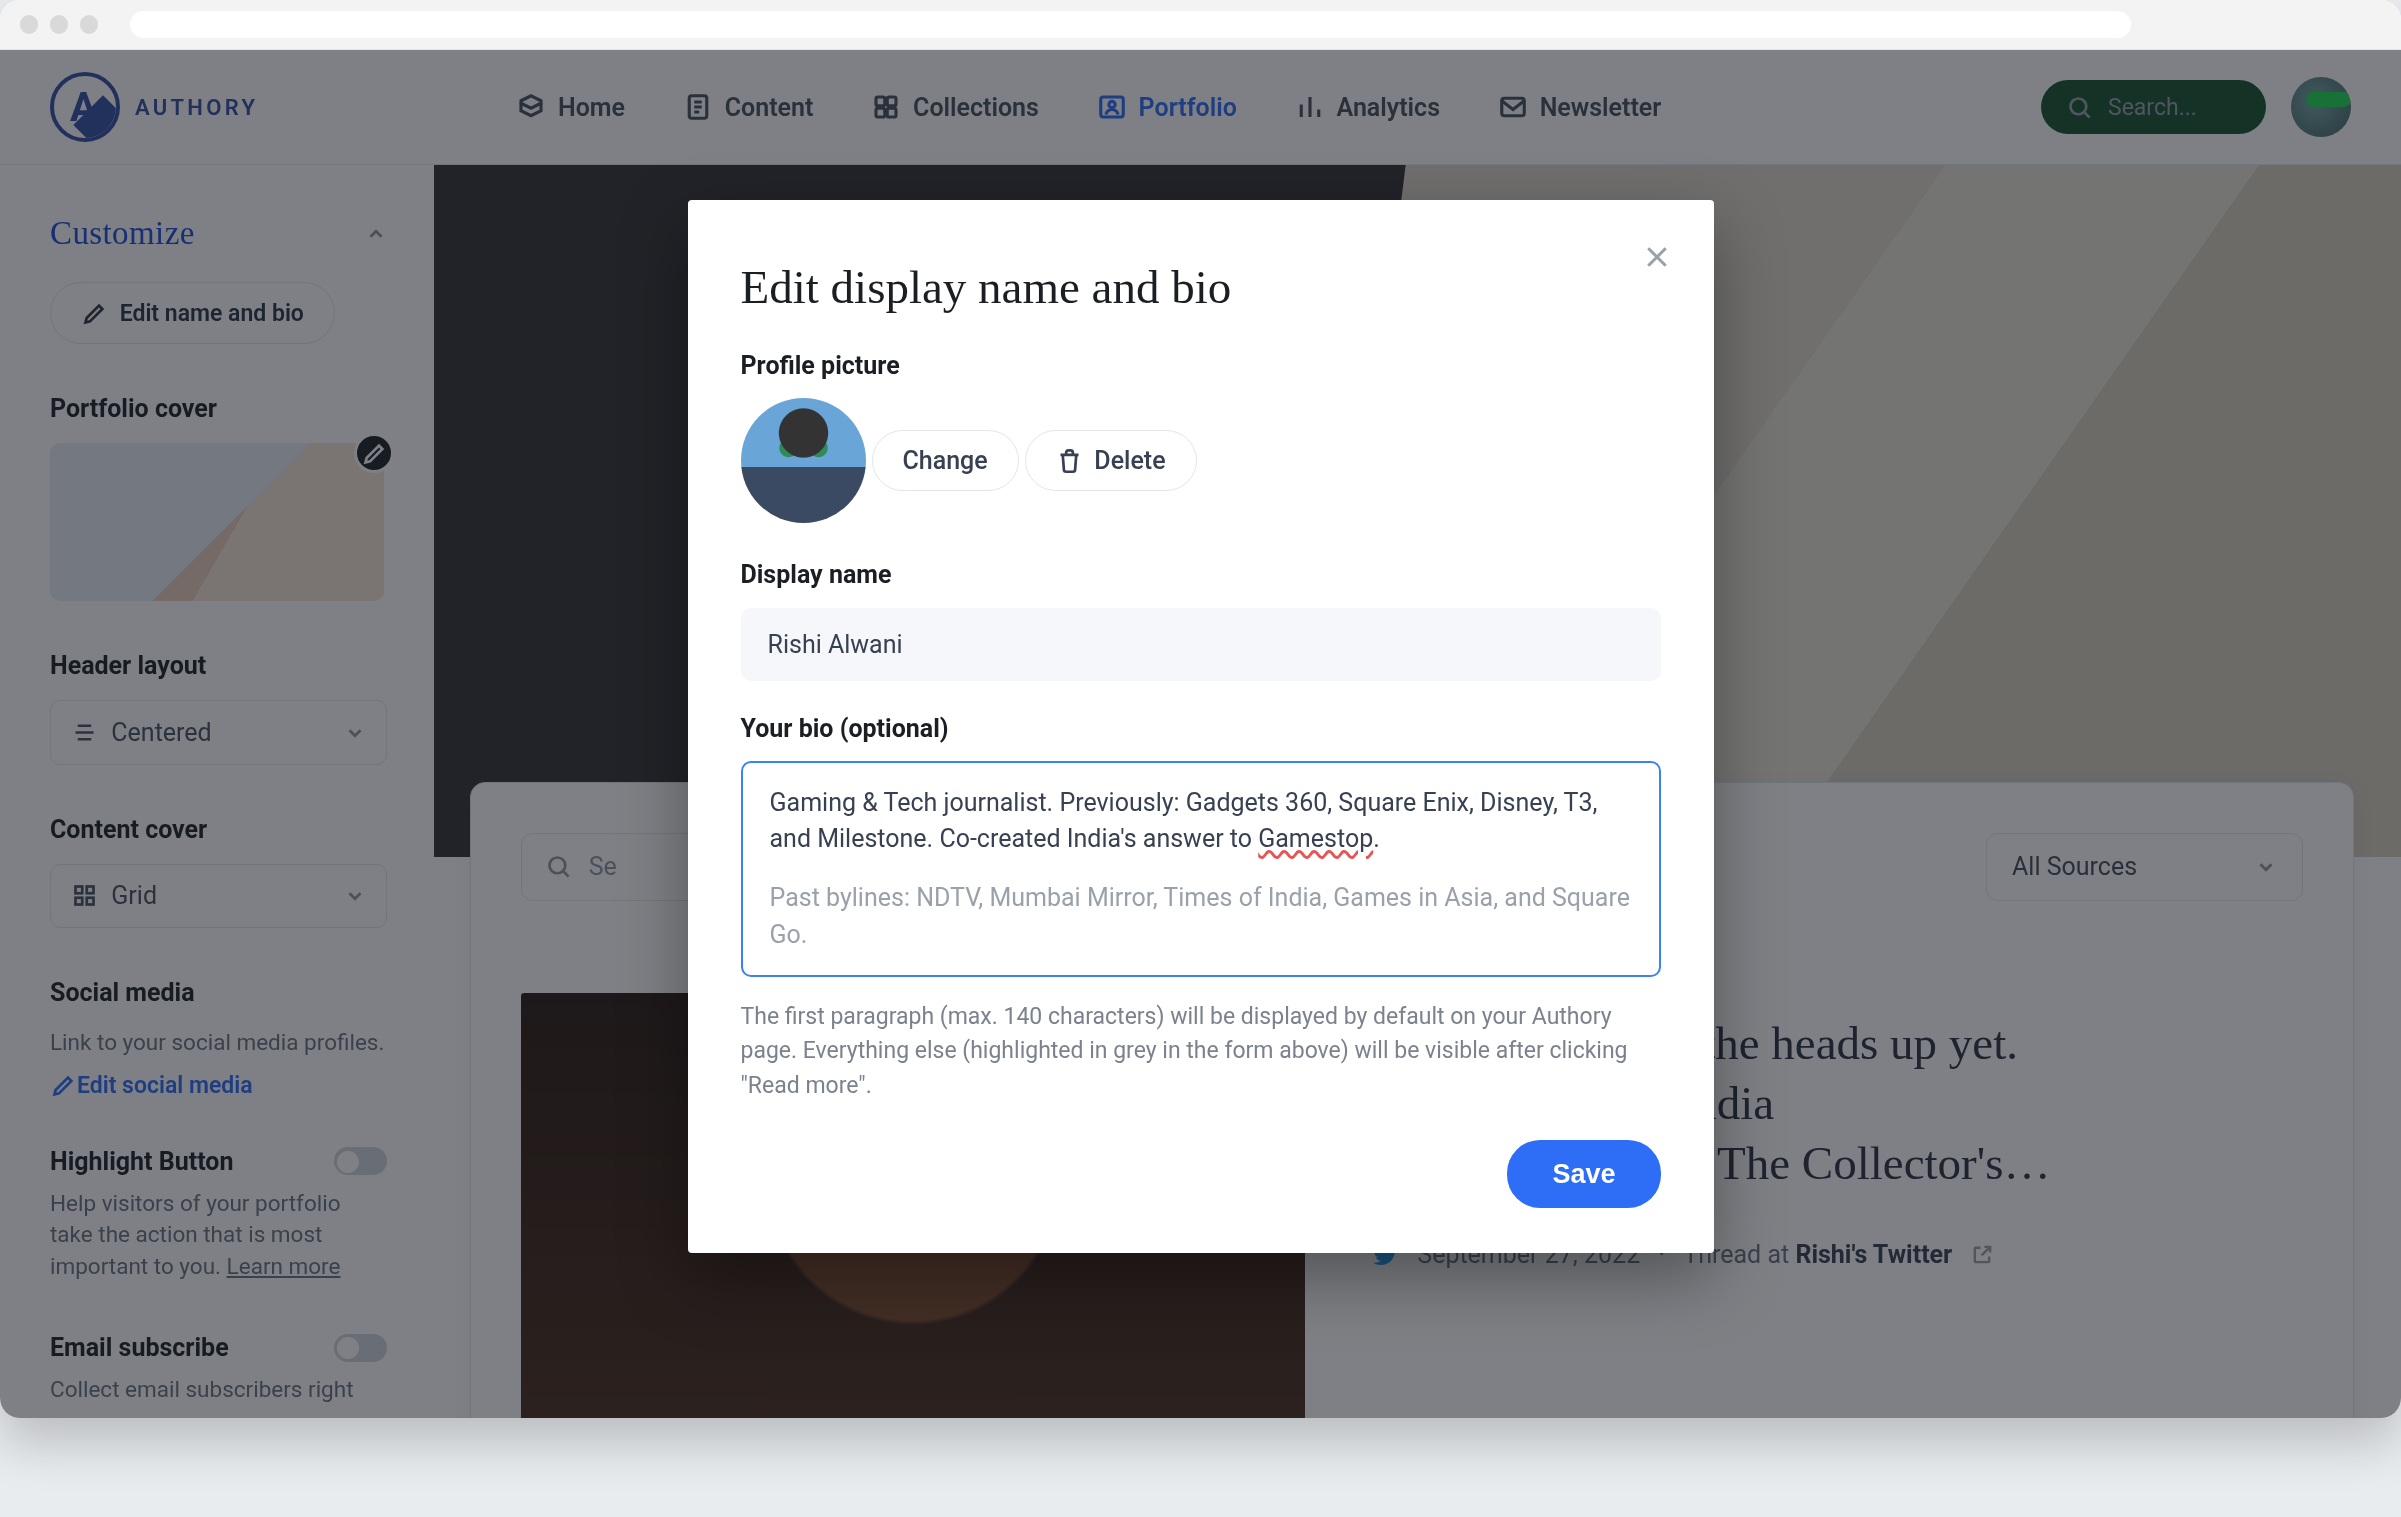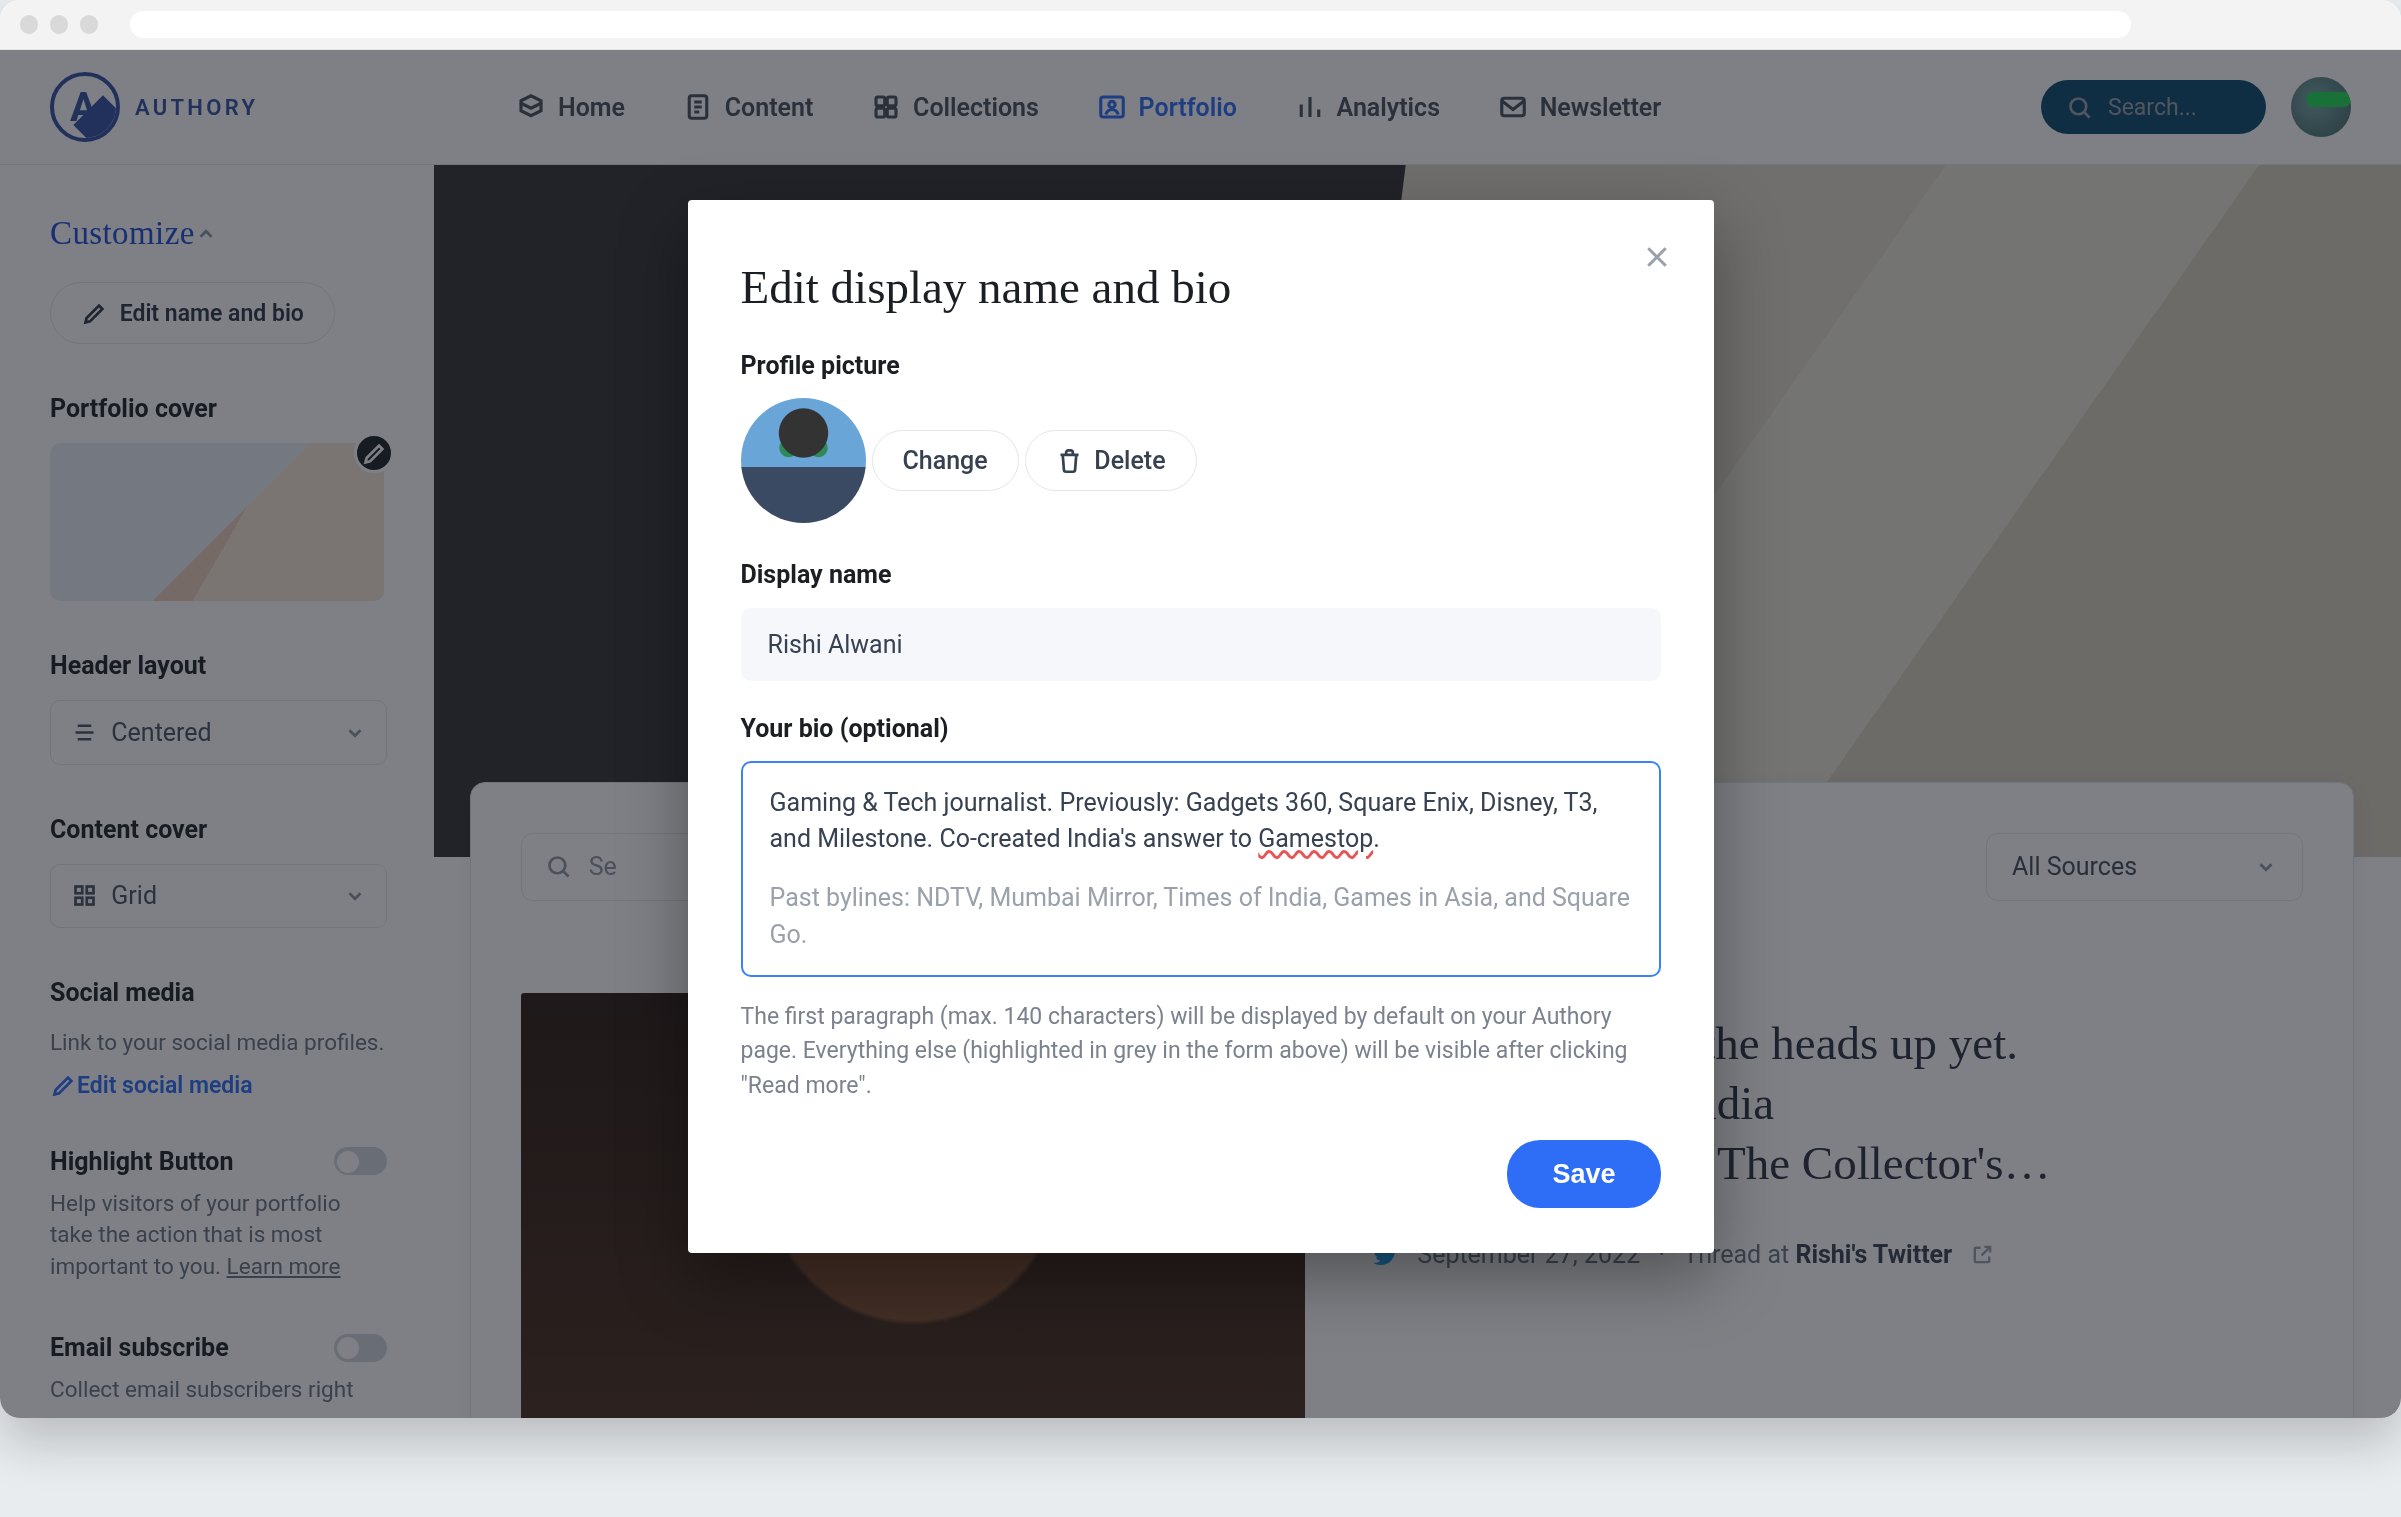--- a/index.html
+++ b/index.html
@@ -118,21 +118,21 @@
   .nav-icon {
     width: 30px; height: 30px;
     stroke: currentColor; fill: none; stroke-width: 2.5;
   }
   .topbar-right {
     margin-left: auto;
     display: flex; align-items: center; gap: 25px;
   }
   .search {
     display: flex; align-items: center;
-    background: #0c4a6e;
+    background: #14532d;
     border-radius: 33px;
     padding: 13.3px 25px;
     width: 225px;
     color: #9aa1ab;
     font-size: 23px;
     gap: 15px;
   }
   .avatar {
     width: 60px; height: 60px; border-radius: 50%;
     background: radial-gradient(circle at 40% 40%, #7aa, #466);
@@ -148,21 +148,21 @@
   .body {
     display: flex;
     height: calc(100% - 115px);
   }
   .sidebar {
     width: 434px;
     padding: 50px 47px 33px 50px;
     overflow: hidden;
   }
   .side-head {
-    display: flex; align-items: center; 
+    display: flex; align-items: center; justify-content: space-between;
     margin-bottom: 30px;
   }
   .side-title {
     font-family: Georgia, "Times New Roman", serif;
     color: var(--sidebar-blue);
     font-size: 33px;
     letter-spacing: 0.4px;
   }
   .chev {
     width: 22px; height: 22px;

